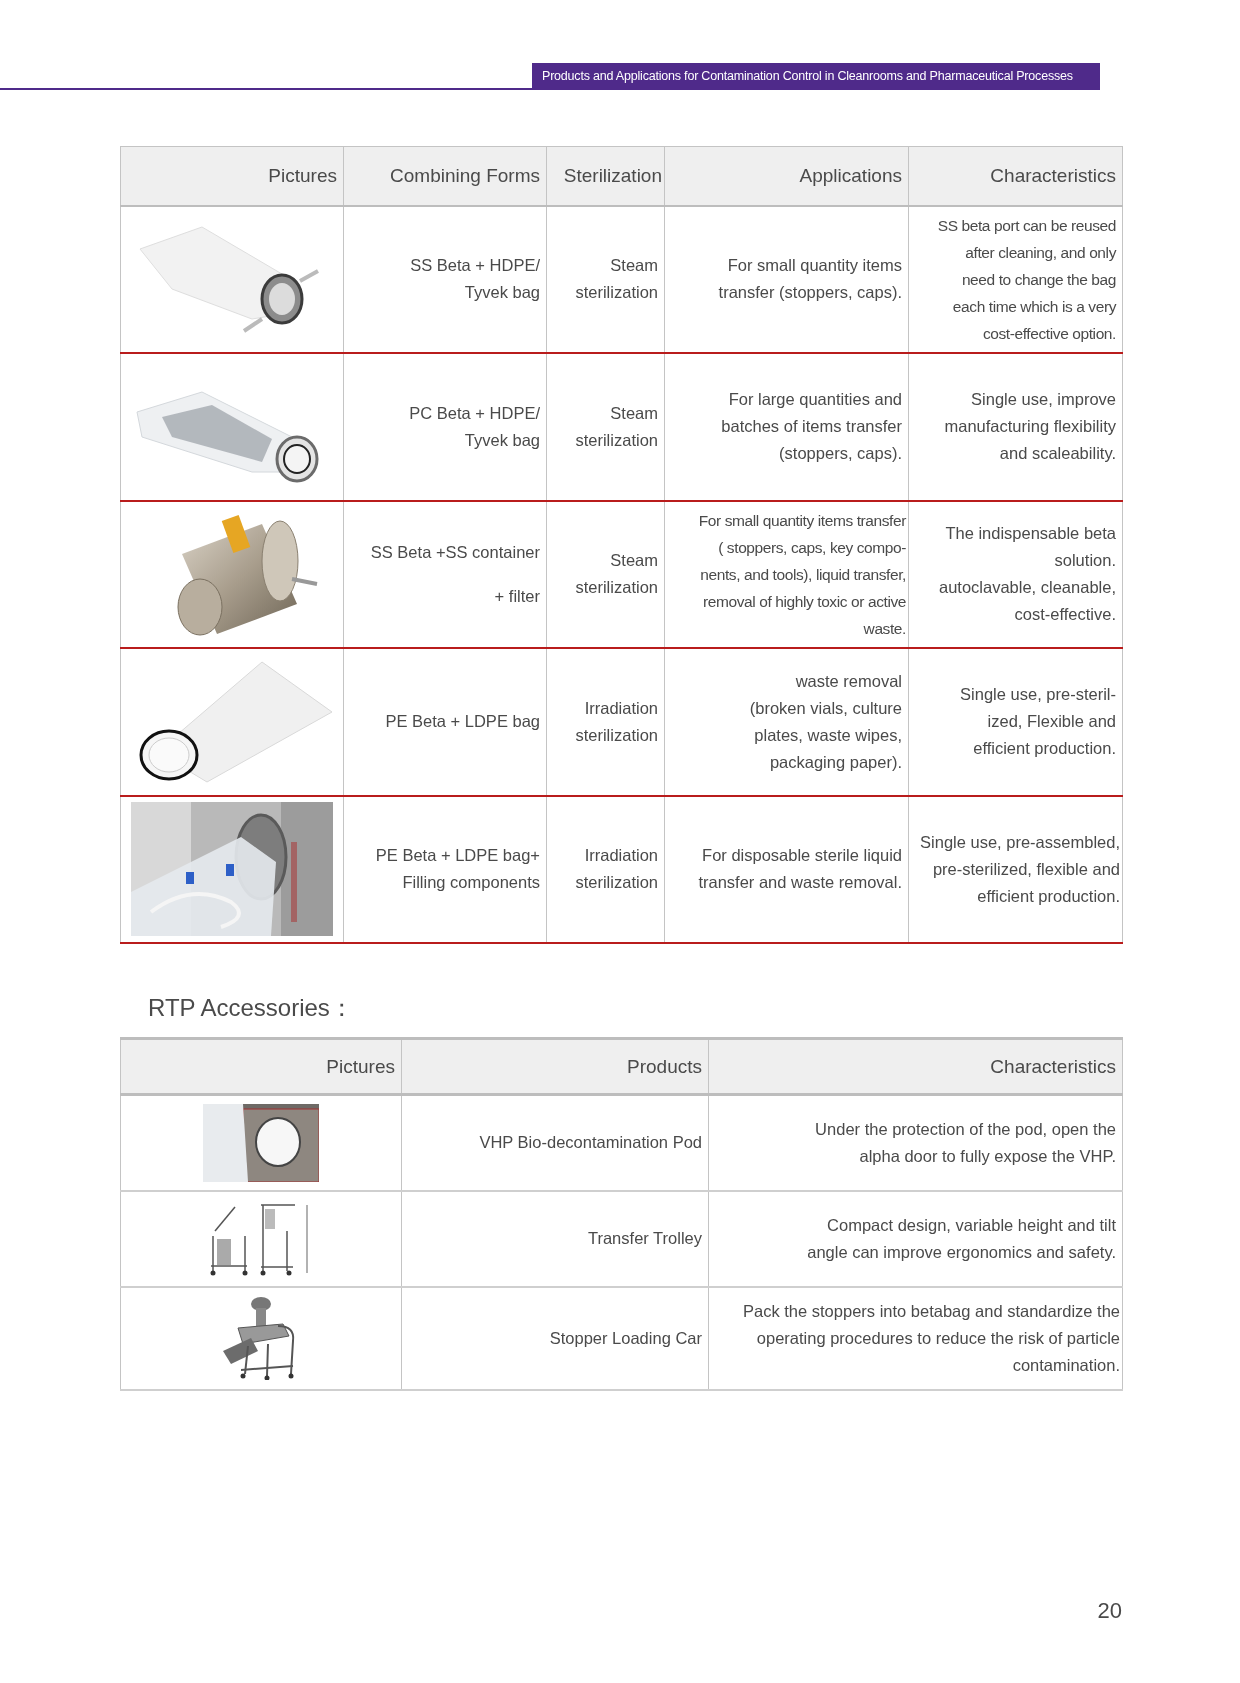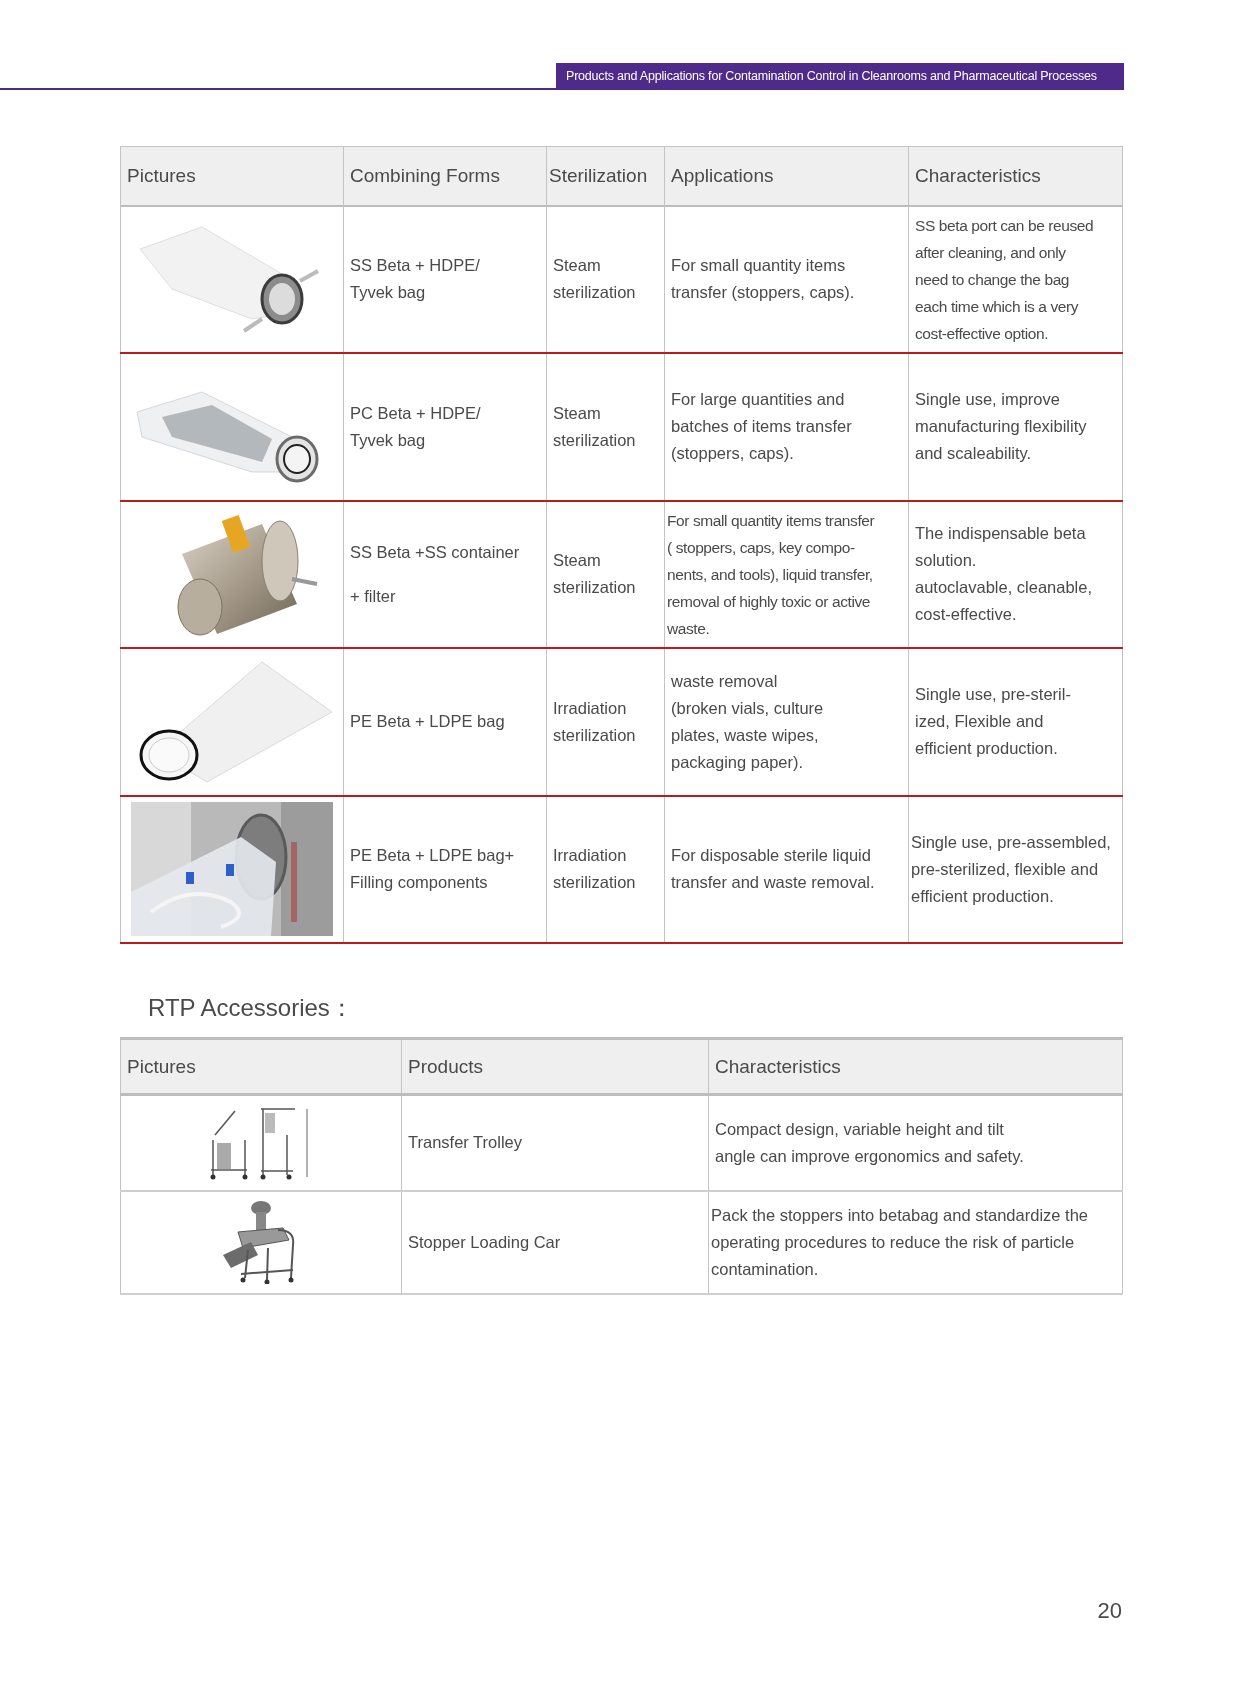--- a/index.html
+++ b/index.html
@@ -1,23 +1,23 @@
 <!DOCTYPE html>
 <html><head>
 <meta charset="utf-8">
 <style>
   html, body { margin: 0; padding: 0; background: #ffffff; }
   body { width: 1240px; height: 1683px; position: relative; overflow: hidden;
          font-family: "Liberation Sans", "DejaVu Sans", sans-serif; color: #4a4a4a; }
   .top-line { position: absolute; left: 0; top: 88px; width: 556px; height: 2px; background: #4f2a8a; }
-  .top-banner { position: absolute; left: 556px; top: 63px; width: 568px; height: 27px;
+  .top-banner { position: absolute; left: 532px; top: 63px; width: 568px; height: 27px;
                 background: #4f2a8a; color: #ffffff; font-size: 12.5px; line-height: 27px;
                 padding-left: 10px; box-sizing: border-box; white-space: nowrap; letter-spacing: -0.2px; }
   table { border-collapse: collapse; position: absolute; table-layout: fixed; }
-  td, th { border: 1px solid #c4c4c4; text-align: left; vertical-align: middle; padding: 0 6px;
+  td, th { border: 1px solid #c4c4c4; text-align: right; vertical-align: middle; padding: 0 6px;
            font-weight: normal; color: #4a4a4a; }
   th { background: #efefef; font-size: 19px; color: #4a4a4a; }
   td { font-size: 16.5px; line-height: 27px; }
   .t1 { left: 120px; top: 146px; width: 1002px; }
   .t1 thead tr { height: 59px; }
   .t1 tbody tr { height: 147.5px; }
   .t1 thead th { border-bottom: 2px solid #bdbdbd; }
   .t1 tbody tr td { border-bottom: 2px solid #b91c1c; }
   .t2 { left: 120px; top: 1037px; width: 1002px; }
   .t2 thead tr { height: 56px; }
@@ -190,20 +190,33 @@
   <thead>
     <tr>
       <th>Pictures</th>
       <th>Products</th>
       <th>Characteristics</th>
     </tr>
   </thead>
   <tbody>
     <tr>
       <td>
+        <svg class="pic" width="116" height="78" viewBox="0 0 116 78">
+          <rect width="116" height="78" fill="#6e6a66"></rect>
+          <rect x="40" y="5" width="76" height="73" fill="#8e8780" stroke="#a03030"></rect>
+          <path d="M0 0 L40 0 L45 78 L0 78 Z" fill="#e8ebee"></path>
+          <ellipse cx="75" cy="38" rx="22" ry="24" fill="#f7f7f7" stroke="#444" stroke-width="2"></ellipse>
+        </svg>
+      </td>
+      <td>VHP Bio-decontamination Pod</td>
+      <td class="cell-text">Under the protection of the pod, open the
+alpha door to fully expose the VHP.</td>
+    </tr>
+    <tr>
+      <td>
         <svg class="pic" width="112" height="76" viewBox="0 0 112 76">
           <g stroke="#555" fill="none" stroke-width="1.5">
             <line x1="8" y1="35" x2="8" y2="70"></line>
               <line x1="40" y1="35" x2="40" y2="70"></line>
             <line x1="6" y1="65" x2="42" y2="65"></line>
               <line x1="10" y1="30" x2="30" y2="6"></line>
             <line x1="58" y1="4" x2="58" y2="70"></line>
               <line x1="82" y1="30" x2="82" y2="70"></line>
             <line x1="56" y1="4" x2="90" y2="4"></line>
               <line x1="56" y1="66" x2="88" y2="66"></line>

